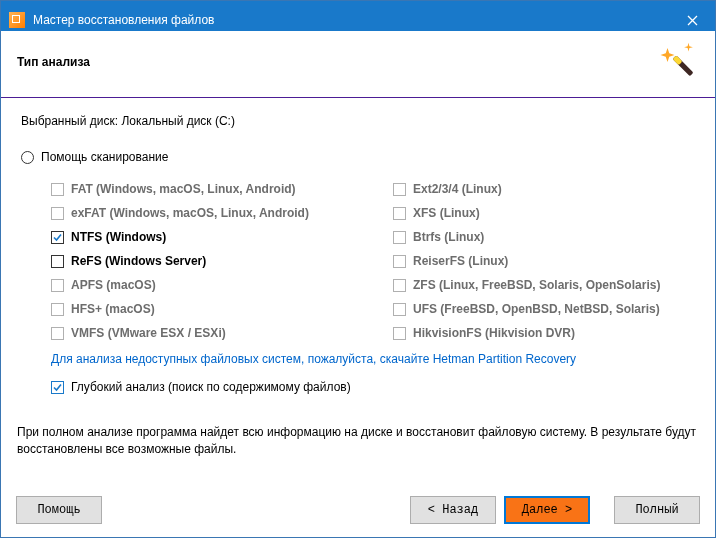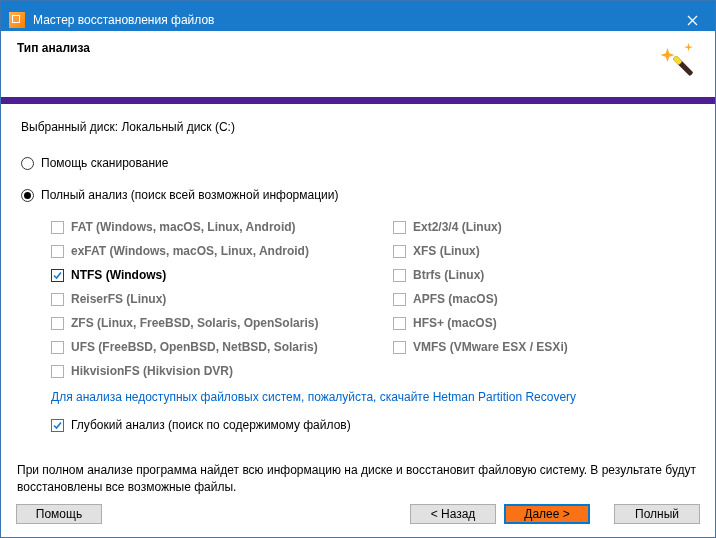--- a/index.html
+++ b/index.html
@@ -34,22 +34,22 @@
   .titlebar .title-text { flex: 1; }
   .titlebar .close {
     width: 45px; height: 30px;
     display: flex; align-items: center; justify-content: center;
     color: #fff; font-size: 14px;
     cursor: pointer;
   }
 
   .header {
     padding: 10px 16px 14px 16px;
-    border-bottom: 7px solid #4c1d95;
-    display:flex; align-items:flex-start;
+    border-bottom: 1px solid #4c1d95;
+    display:flex; align-items:center;
   }
   .header .htext { flex:1; }
   .header .htitle { font-weight: bold; font-size: 12px; }
   .header .hsub { margin: 4px 0 0 18px; font-size: 12px; color:#222; }
   .header .wand {
     width: 42px; height: 42px; flex-shrink:0;
     margin-left: 8px;
   }
 
   .content {
@@ -114,24 +114,24 @@
   .footer {
     position: absolute;
     bottom: 0; left: 0; right: 0;
     padding: 10px 16px 14px 16px;
     display: flex;
     align-items: center;
     border-top: 1px solid transparent;
   }
   .btn {
     min-width: 86px;
-    height: 20px;
+    height: 28px;
     background: #e1e1e1;
     border: 1px solid #adadad;
-    font-family: Liberation Sans, sans-serif; font-size: 12px;
+    font-family: Liberation Mono, monospace; font-size: 12px;
     cursor: pointer;
     padding: 0 12px;
   }
   .btn.default { border: 2px solid #0078d7; background:#f97316; }
   .footer .spacer { flex:1; }
   .footer .btn + .btn { margin-left: 8px; }
   .footer .gap { width: 24px; }
 </style>
 </head>
 <body>
@@ -159,24 +159,20 @@
 </div>
 
 <div class="content">
   <div class="selected-disk">Выбранный диск: Локальный диск (C:)</div>
 
   <div class="radio-row">
     <span class="radio"></span>
     <span>Помощь сканирование</span>
   </div>
 
-  <div class="radio-row">
-    <span class="radio checked"></span>
-    <span>Полный анализ (поиск всей возможной информации)</span>
-  </div>
 
   <div class="fs-grid" id="fs-grid">
       <div class="cb-row">
         <span class="cb"></span>
         <span>FAT (Windows, macOS, Linux, Android)</span>
       </div>
       <div class="cb-row">
         <span class="cb"></span>
         <span>Ext2/3/4 (Linux)</span>
       </div>
@@ -193,20 +189,24 @@
           <svg viewBox="0 0 11 11">
             <path d="M2 5.5 L4.5 8 L9 2.5" stroke="#1979ca" stroke-width="1.6" fill="none"></path>
           </svg>
         </span>
         <span>NTFS (Windows)</span>
       </div>
       <div class="cb-row">
         <span class="cb"></span>
         <span>Btrfs (Linux)</span>
       </div>
+      <div class="cb-row enabled">
+        <span class="cb"></span>
+        <span>ReFS (Windows Server)</span>
+      </div>
       <div class="cb-row">
         <span class="cb"></span>
         <span>ReiserFS (Linux)</span>
       </div>
       <div class="cb-row">
         <span class="cb"></span>
         <span>APFS (macOS)</span>
       </div>
       <div class="cb-row">
         <span class="cb"></span>

